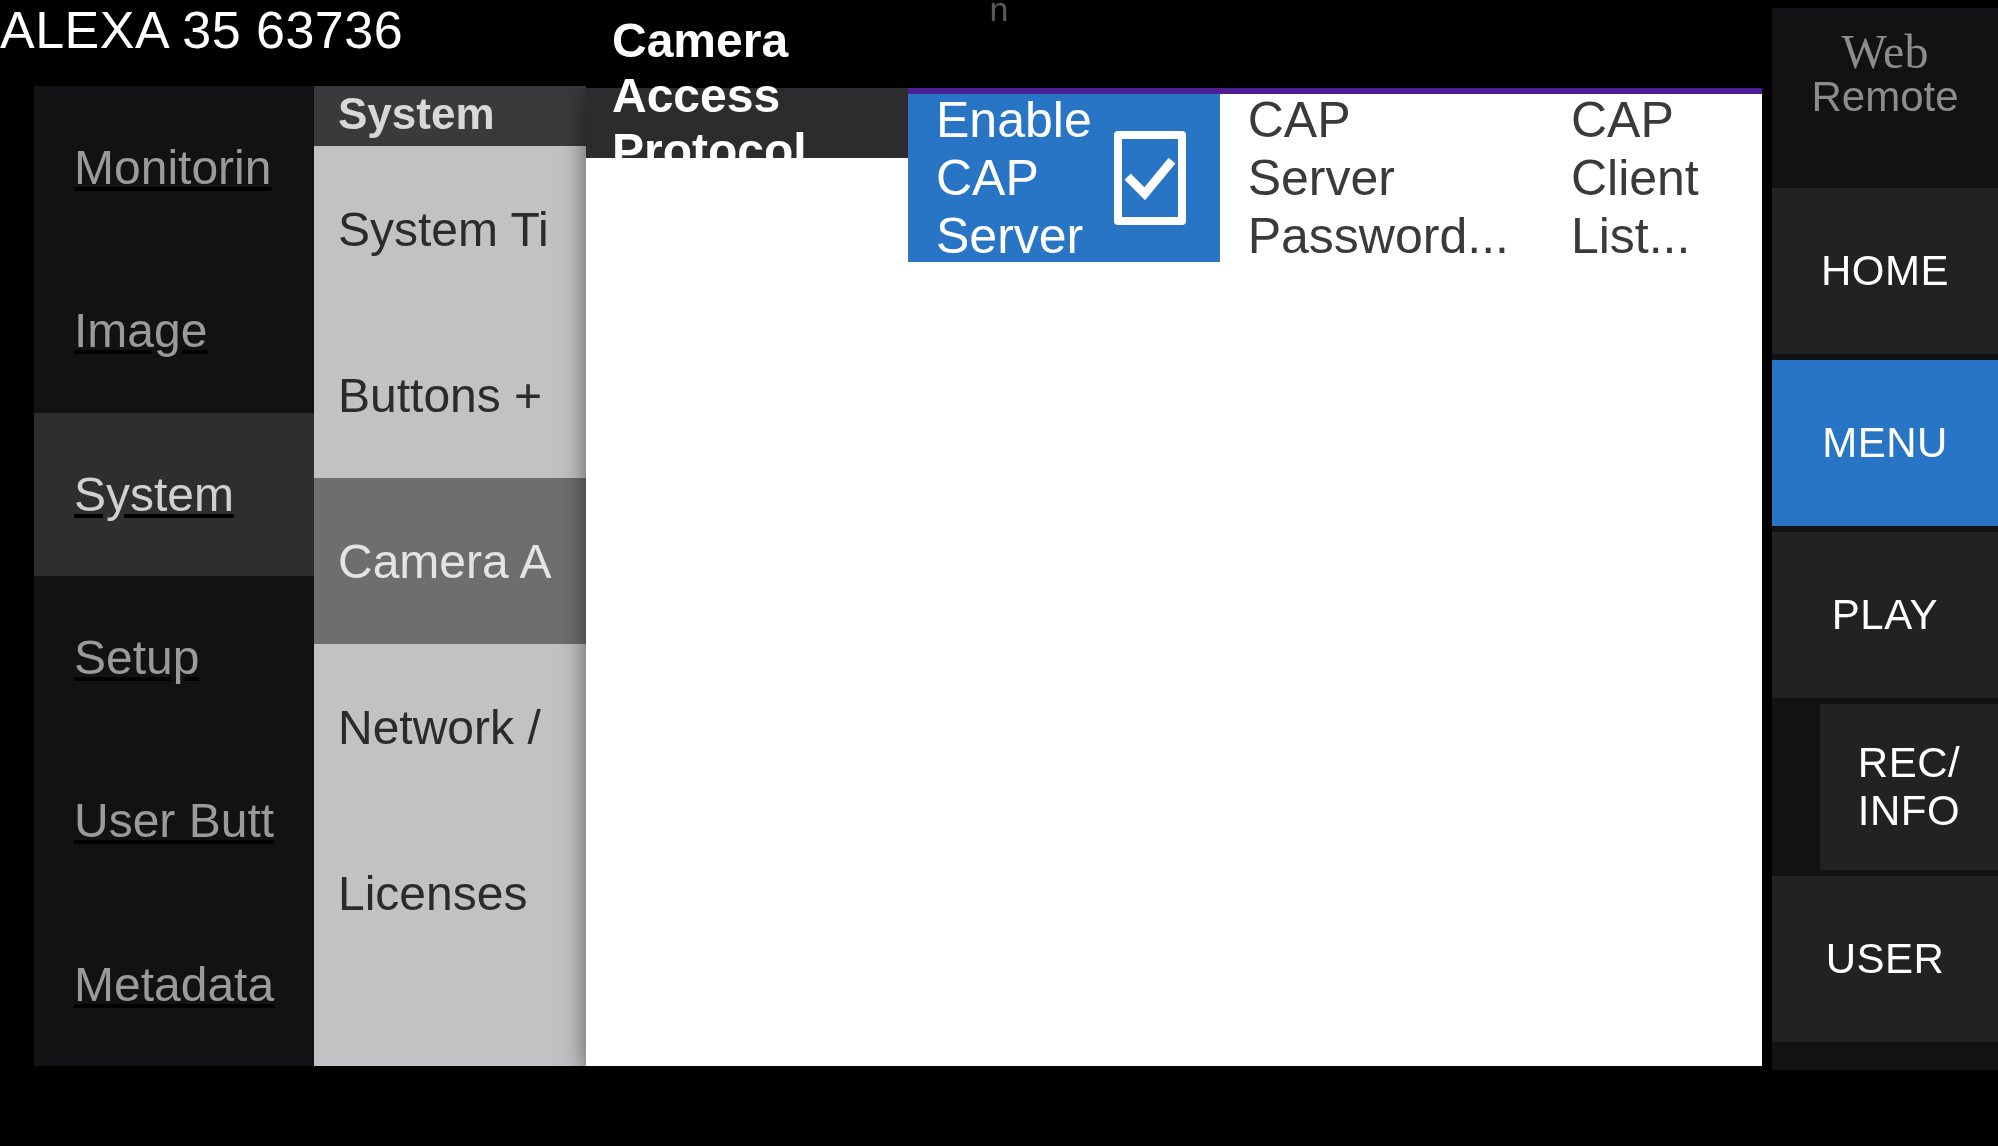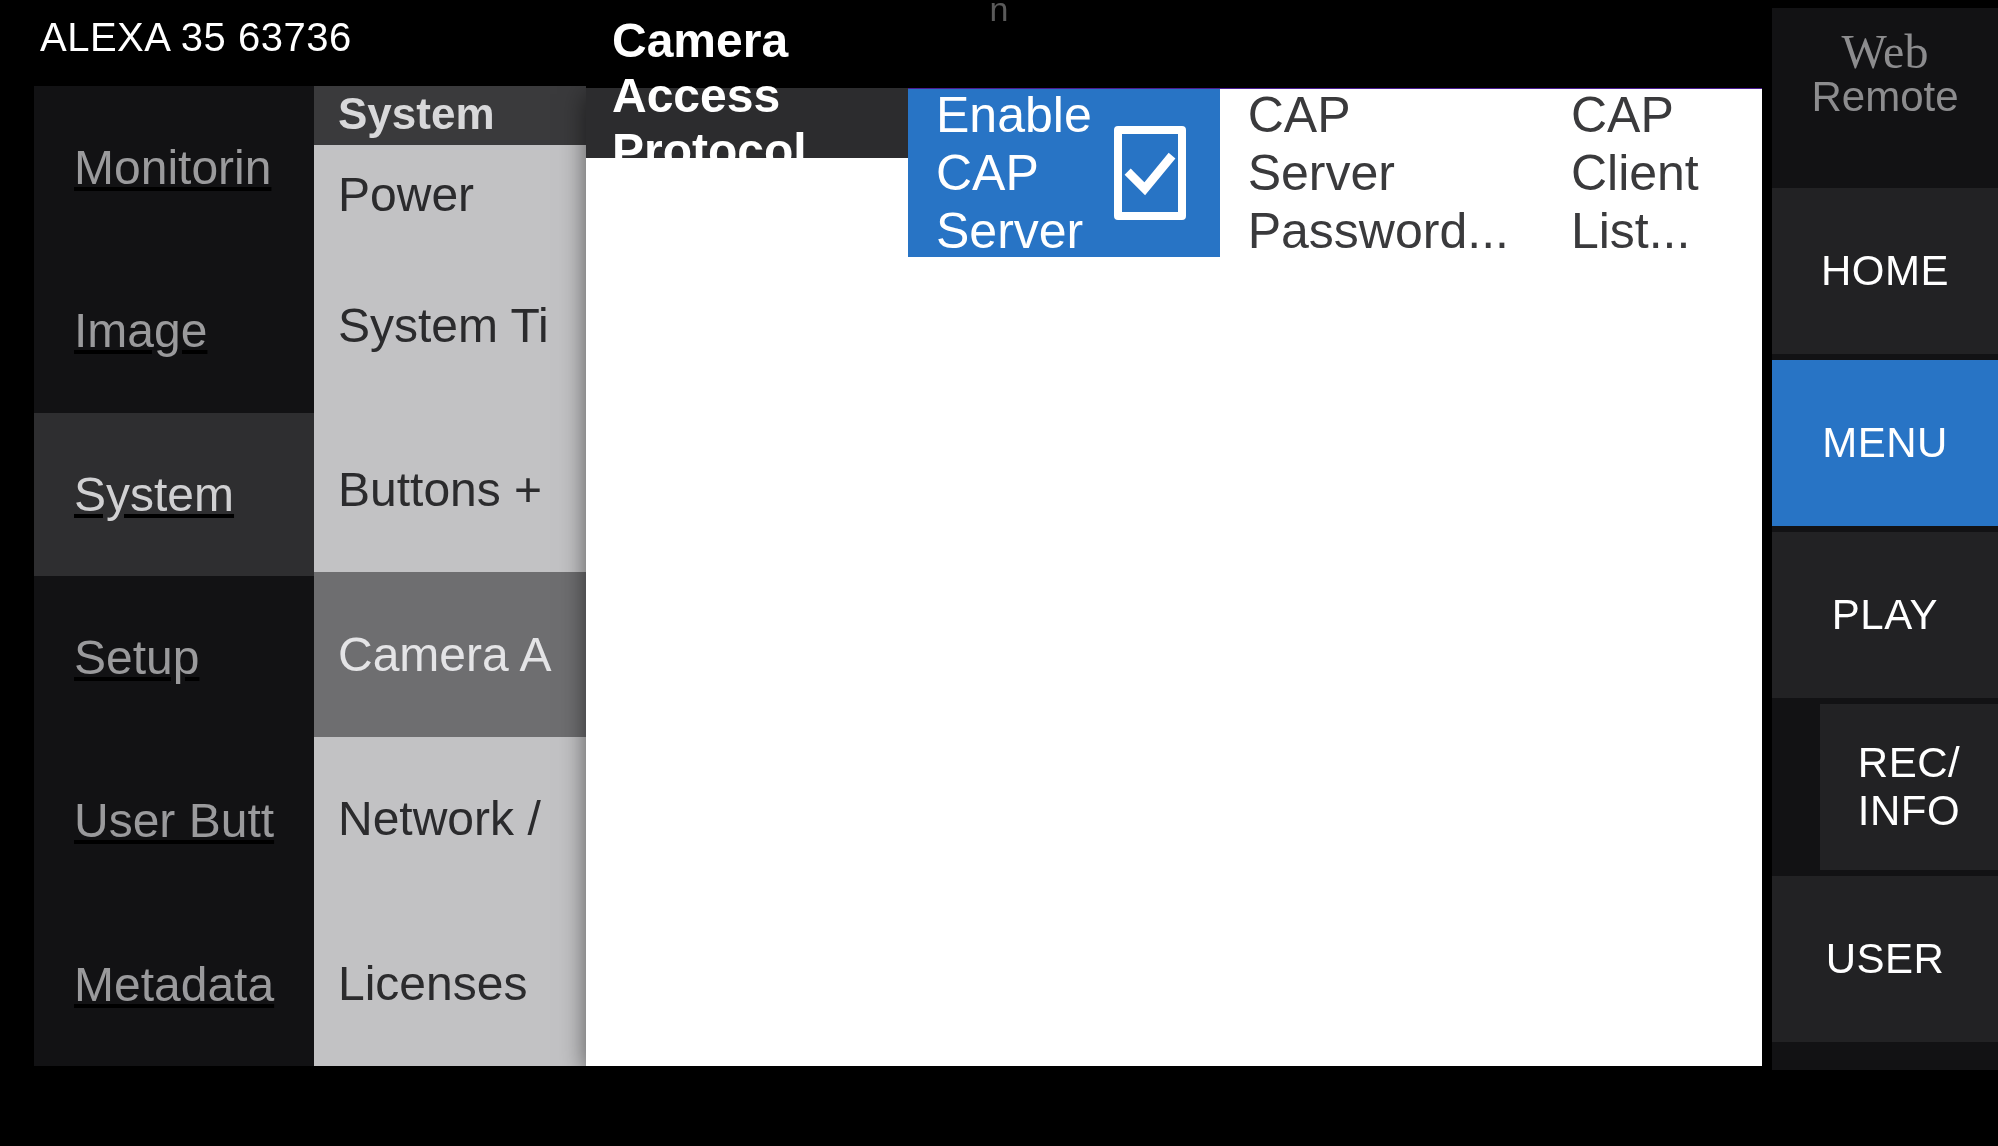--- a/index.html
+++ b/index.html
@@ -31,24 +31,23 @@
       height:1146px;
       background:#000;
       transform-origin:top left;
     }
 
     
     .topbar{
       position:absolute;
       left:0;top:0;right:0;height:60px;
       color:var(--text-white);
-      font-size:40px;
+      font-size:52px;
       font-weight:400;
-      display:flex;align-items:flex-end;
-      padding-left:40px;
+      display:flex;align-items:flex-start;
       letter-spacing:0.5px;
     }
     .top-n{
       position:absolute;top:-10px;left:50%;transform:translateX(-50%);
       color:#5a5a5a;font-size:34px;font-weight:400;
     }
 
     
     .rail{
       position:absolute;
@@ -148,21 +147,21 @@
       background:#2c2c2e;
       display:flex;align-items:center;
       padding-left:26px;
       color:var(--text-white);
       font-size:48px;font-weight:700;
     }
     .cap-row{
       height:168px;display:flex;align-items:center;
       padding:0 34px 0 28px;
       font-size:50px;color:#3a3a3c;
-      border-top:1px solid #4c1d95;
+      border-top:6px solid #4c1d95;
     }
     .cap-row:first-of-type{border-top:none;}
     .cap-row.sel{background:var(--row-sel);color:#fff;}
     .cap-row .spacer{flex:1;}
 
     .check{
       width:78px;height:78px;border:8px solid #fff;border-radius:4px;
       display:flex;align-items:center;justify-content:center;
     }
     .check svg{width:56px;height:56px;stroke:#fff;stroke-width:10;fill:none;stroke-linecap:square;stroke-linejoin:miter;}
@@ -197,23 +196,20 @@
     <div class="itm">
         <span>User Butt</span>
       </div>
     <div class="itm">
         <span>Metadata</span>
       </div>
   </div>
 
   <div class="col-mid">
     <div class="col-mid-head">System</div>
-    <div class="mitm" style="height:98px;">
-        <span>Power</span>
-      </div>
     <div class="mitm">
         <span>System Ti</span>
       </div>
     <div class="mitm">
         <span>Buttons +</span>
       </div>
     <div class="mitm sel">
         <span>Camera A</span>
       </div>
     <div class="mitm">

